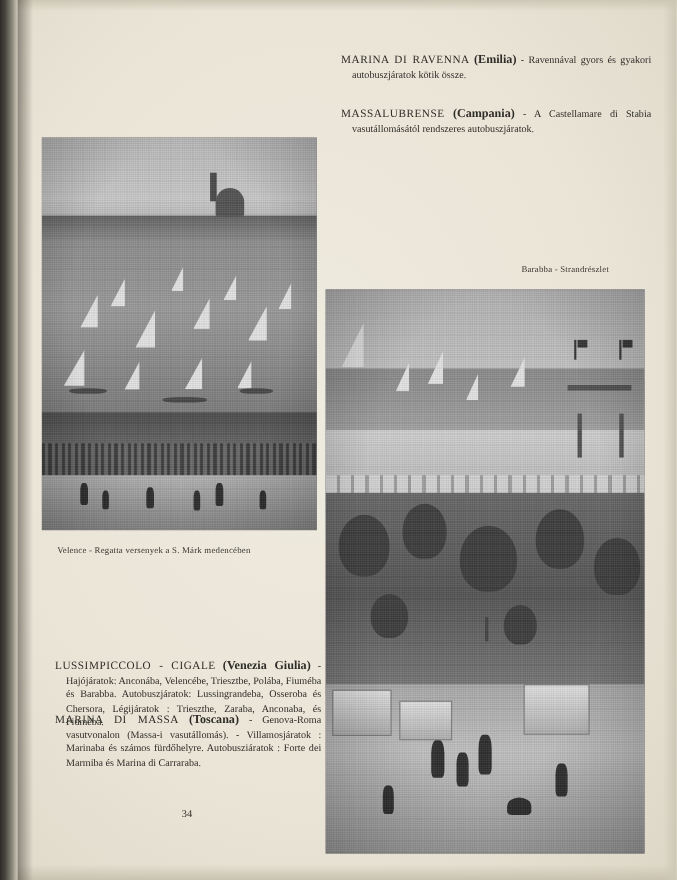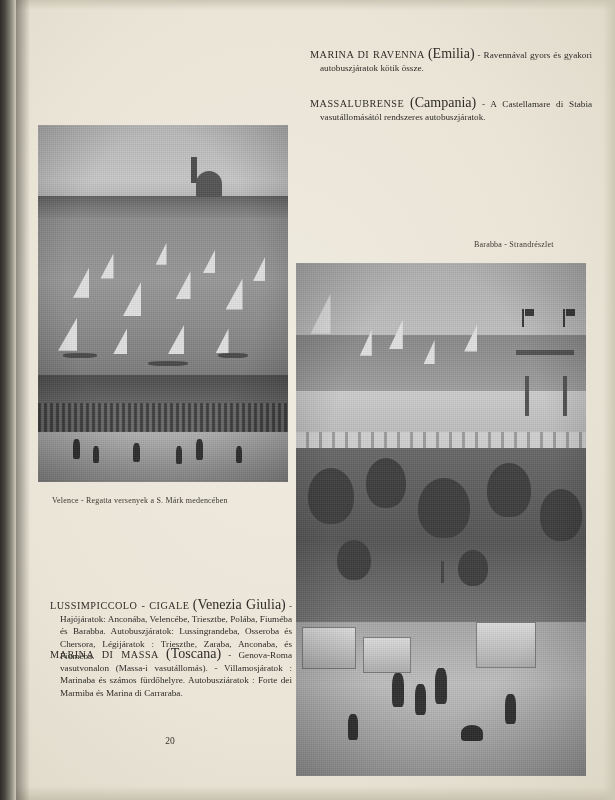--- a/index.html
+++ b/index.html
@@ -200,21 +200,21 @@
     color: #2e2c28;
     font-size: 9.2px;
     line-height: 12.6px;
     text-align: justify;
   }
   .entry .name {
     font-variant: small-caps;
     letter-spacing: .5px;
     font-size: 10.2px;
   }
-  .entry .region { font-size: 14px; }
+  .entry .region { font-size: 11px; font-weight: bold; }
 
   #entry-lussingrande { left: 50px; top: 520px; width: 232px; }
   #entry-lussimpiccolo { left: 50px; top: 558px; width: 232px; margin-top: 41px; }
   #entry-marinadimassa { left: 50px; top: 648px; width: 232px; }
 
   #entry-marinadiravenna { left: 310px; top: 48px; width: 272px; }
   #entry-massalubrense  { left: 310px; top: 97px; width: 272px; }
   #entry-napoli         { left: 310px; top: 150px; width: 272px; }
 
   .indent-hang { padding-left: 10px; text-indent: -10px; }
@@ -366,15 +366,15 @@
     <span class="body"> - Ravennával gyors és gyakori autobuszjáratok kötik össze.</span>
   </div>
 
   <div class="entry indent-hang" id="entry-massalubrense">
     <span class="name">MASSALUBRENSE</span>
     <span class="region">(Campania)</span>
     <span class="body"> - A Castellamare di Stabia vasutállomásától rendszeres autobuszjáratok.</span>
   </div>
 
 
-  <div id="page-number">20</div>
+  <div id="page-number">34</div>
 
 </div>
 
 </body></html>

